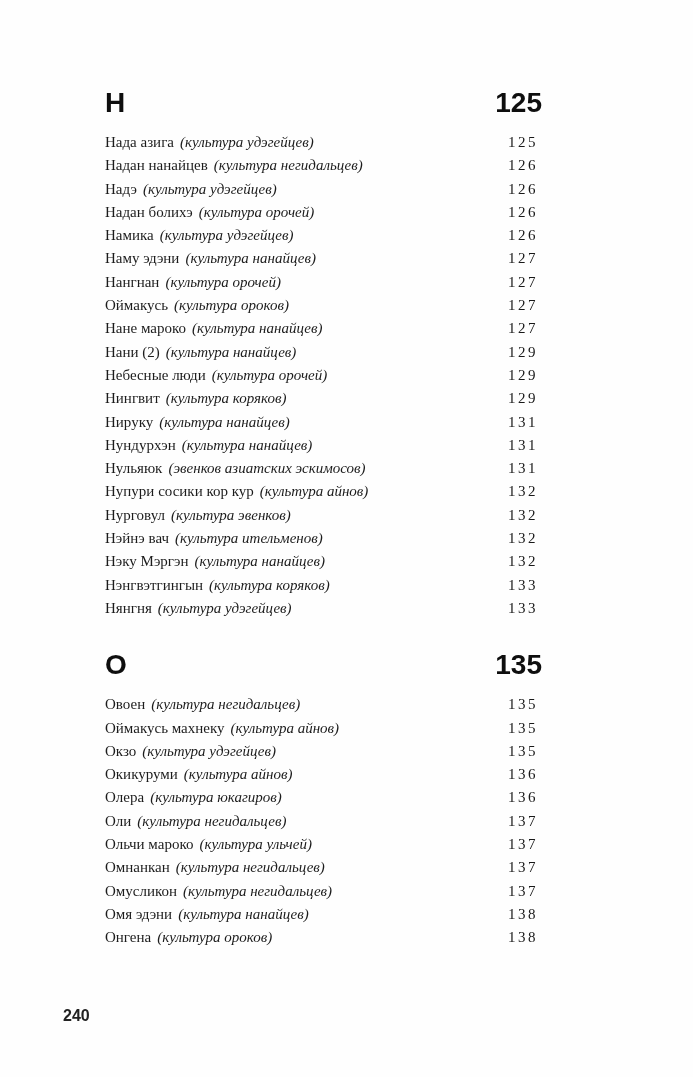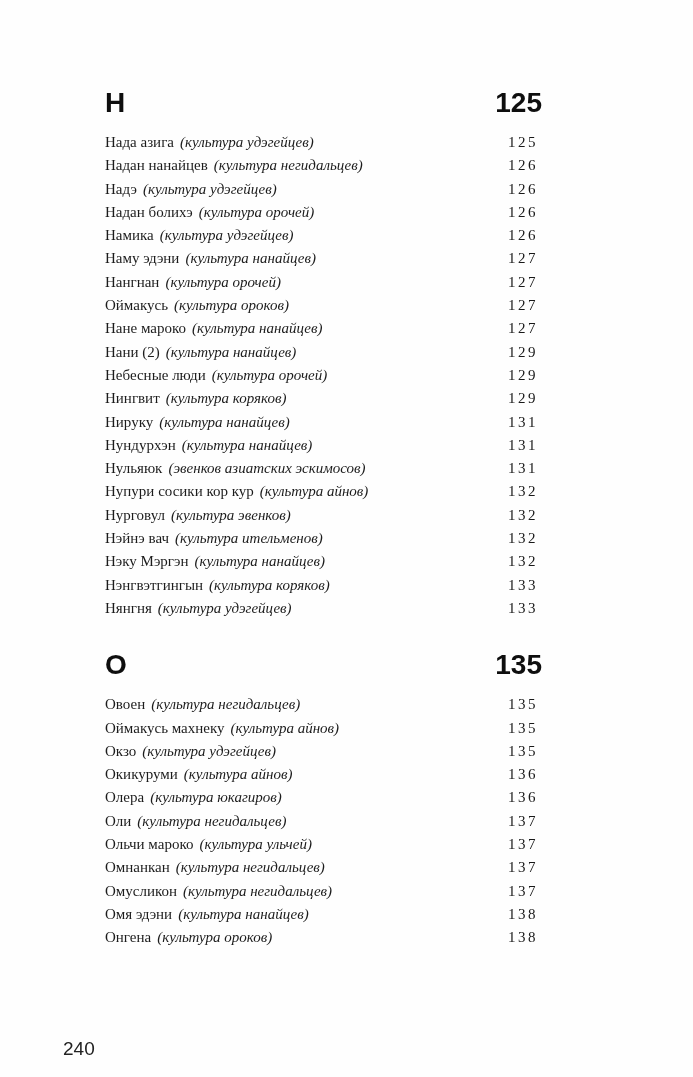--- a/index.html
+++ b/index.html
@@ -42,24 +42,25 @@
   .entry-text { flex: 1 1 auto; white-space: nowrap; overflow: hidden; }
   .entry-culture { font-style: italic; margin-left: 6px; }
   .entry-page {
     flex: 0 0 auto;
     letter-spacing: 2.5px;
     padding-right: 4px;
     color: #181818;
   }
   .folio {
     position: absolute;
-    left: 63px; top: 1038px;
+    left: 63px; top: 1007px;
     font-family: "Liberation Sans", sans-serif;
-    font-size: 19px;
+    font-size: 16px;
     color: #222222;
+    font-weight: bold;
   }
 </style>
 </head>
 <body>
 
 <div class="page">
   <div class="content">
     <div id="sections">
   <section class="section">
     <div class="section-header">

